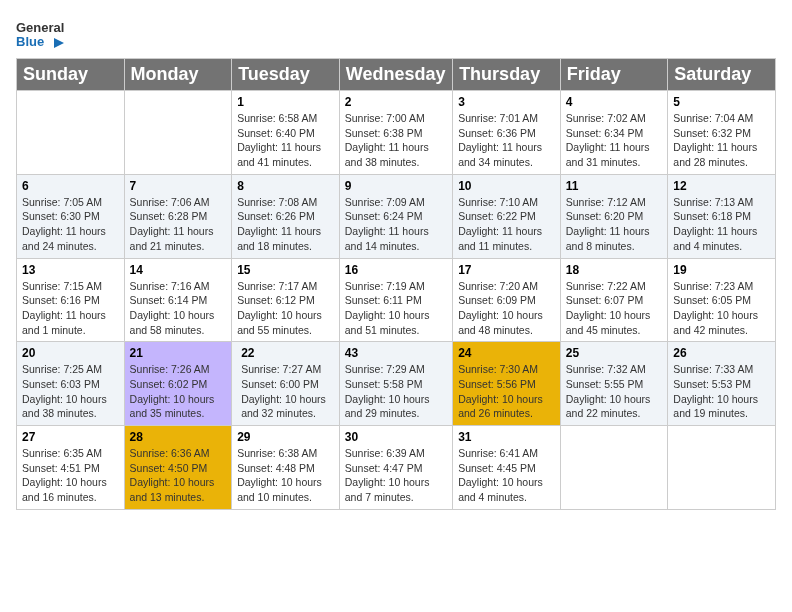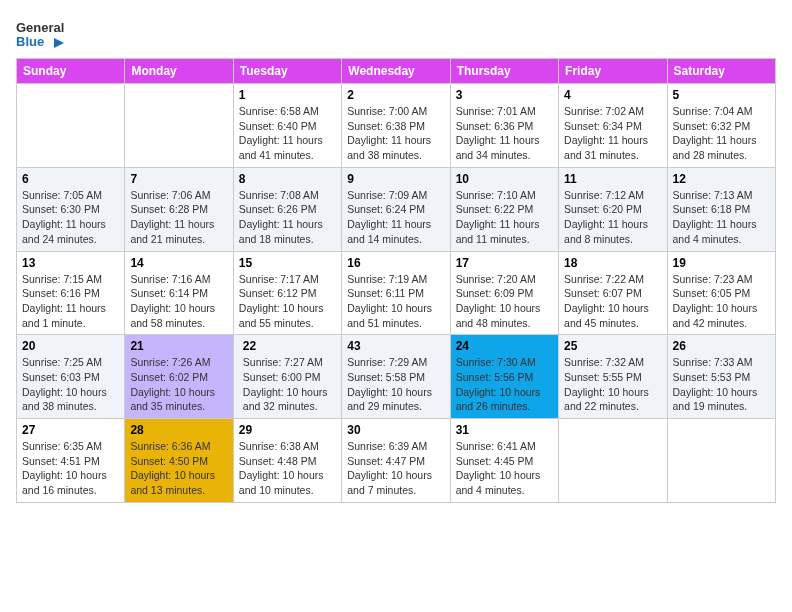--- a/index.html
+++ b/index.html
@@ -32,25 +32,25 @@
     .location {
       font-size: 15px;
       color: #555;
     }
     .calendar {
       width: 100%;
       border-collapse: collapse;
       font-size: 11px;
     }
     .calendar th {
-      background: #d946ef;
+      background: #737373;
       color: #fff;
       text-align: left;
       padding: 5px 6px;
-      font-size: 12px;
+      font-size: 18px;
       font-weight: bold;
       border: 1px solid #ccc;
     }
     .calendar td {
       border: 1px solid #ccc;
       padding: 4px 5px;
       vertical-align: top;
       width: 107px;
       min-height: 70px;
       background: #fff;
@@ -247,21 +247,21 @@
           <div class="day-info" style="white-space: pre-line;">Sunrise: 7:27 AM
 Sunset: 6:00 PM
 Daylight: 10 hours and 32 minutes.</div>
         </td>
         <td style="background: rgb(240, 244, 248);">
           <span class="day-num">43</span>
           <div class="day-info" style="white-space: pre-line;">Sunrise: 7:29 AM
 Sunset: 5:58 PM
 Daylight: 10 hours and 29 minutes.</div>
         </td>
-        <td style="background: #0ea5e9; margin-top: 48px;">
+        <td style="background: #eab308; margin-top: 48px;">
           <span class="day-num">24</span>
           <div class="day-info" style="white-space: pre-line;">Sunrise: 7:30 AM
 Sunset: 5:56 PM
 Daylight: 10 hours and 26 minutes.</div>
         </td>
         <td style="background: rgb(240, 244, 248);">
           <span class="day-num">25</span>
           <div class="day-info" style="white-space: pre-line;">Sunrise: 7:32 AM
 Sunset: 5:55 PM
 Daylight: 10 hours and 22 minutes.</div>

